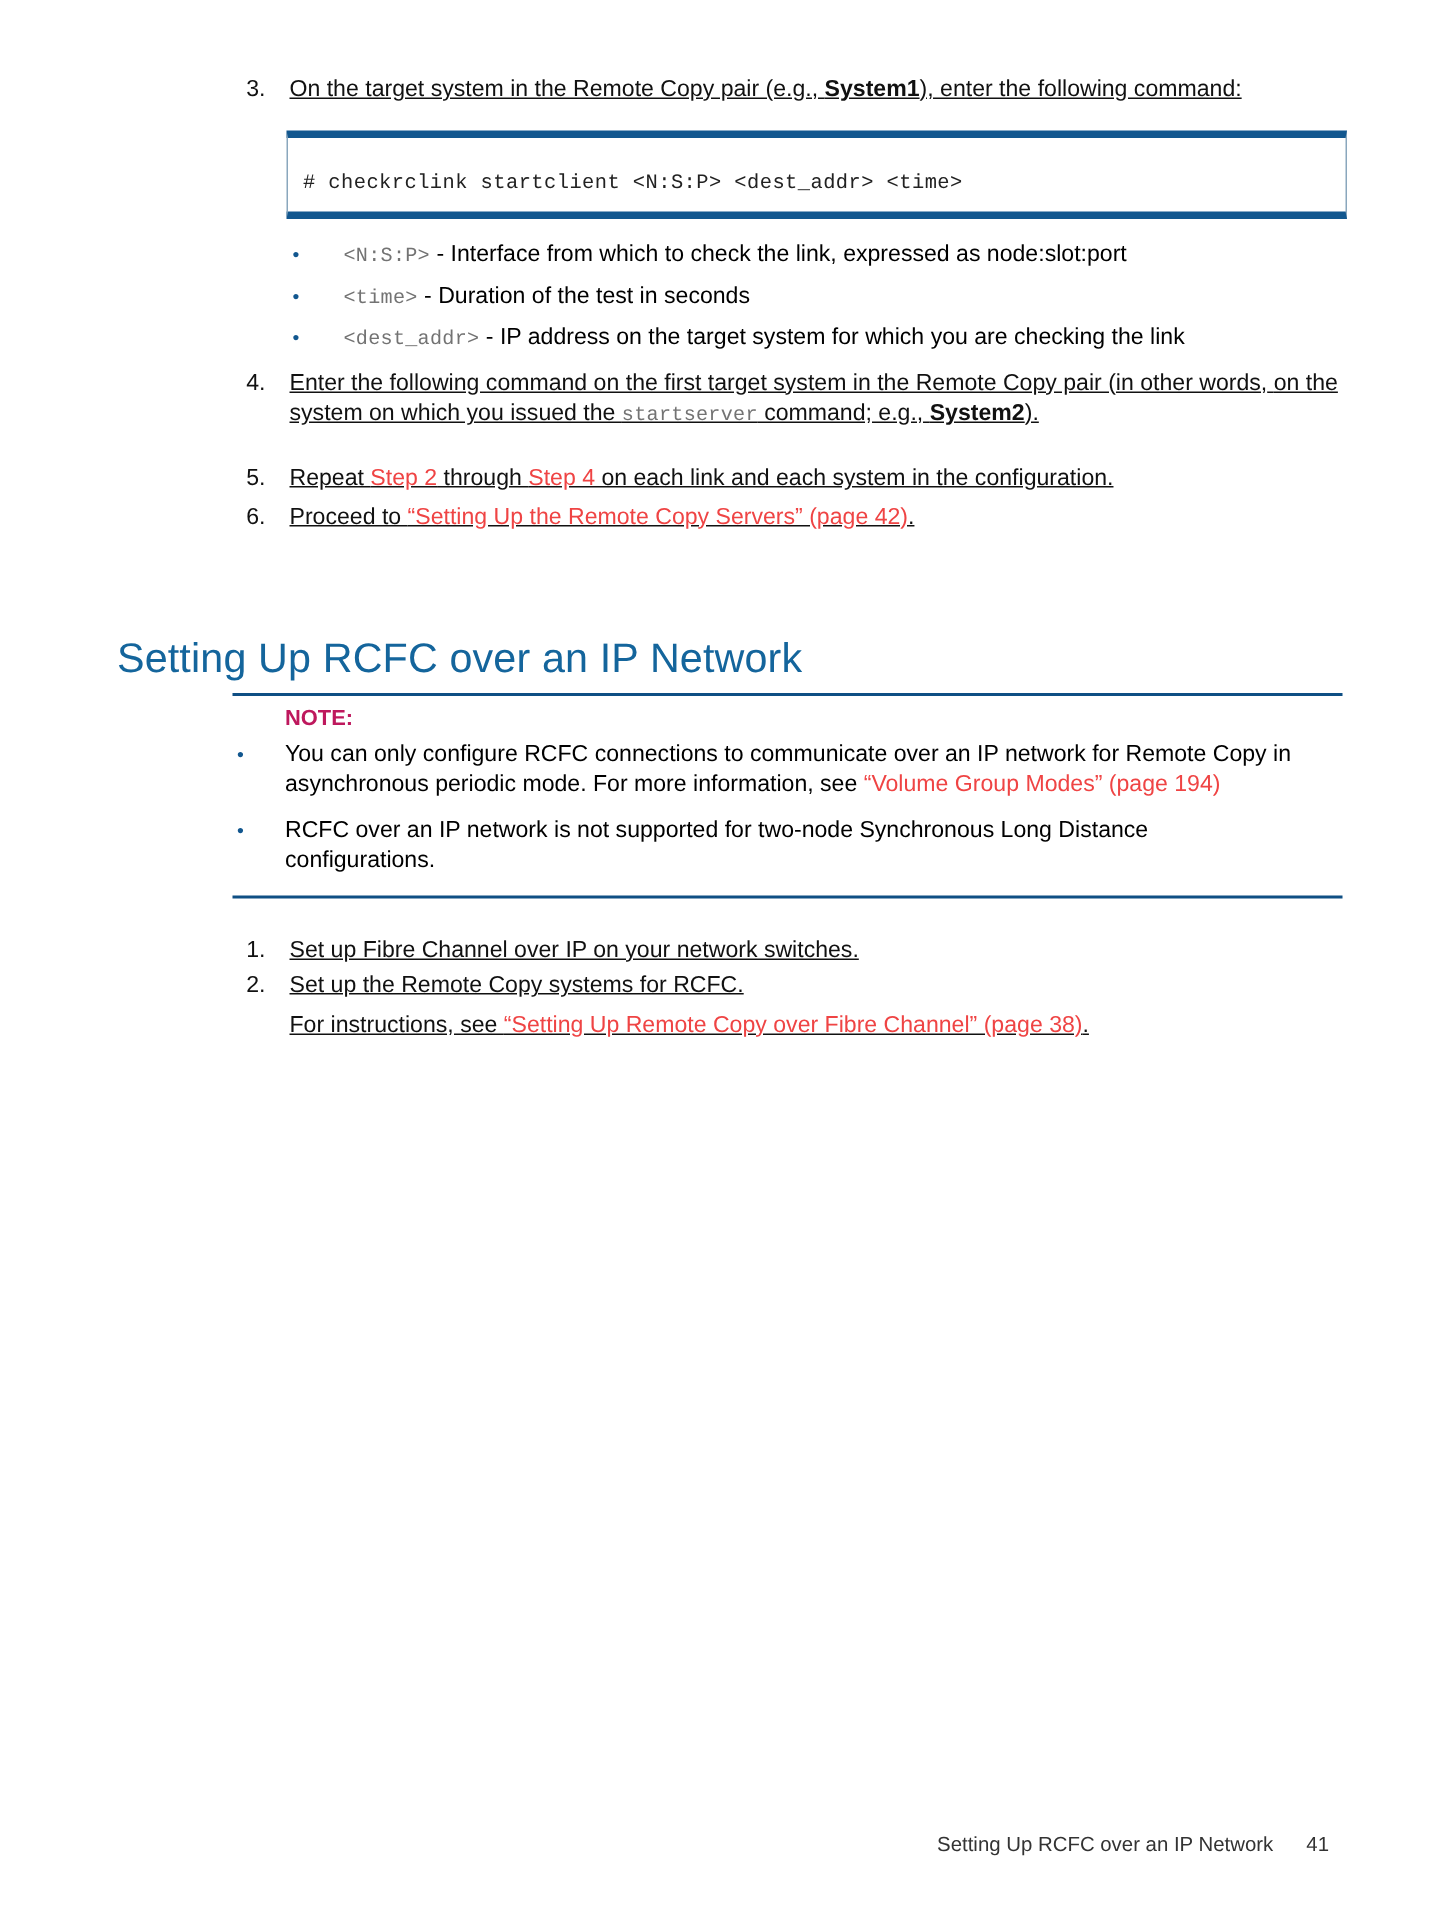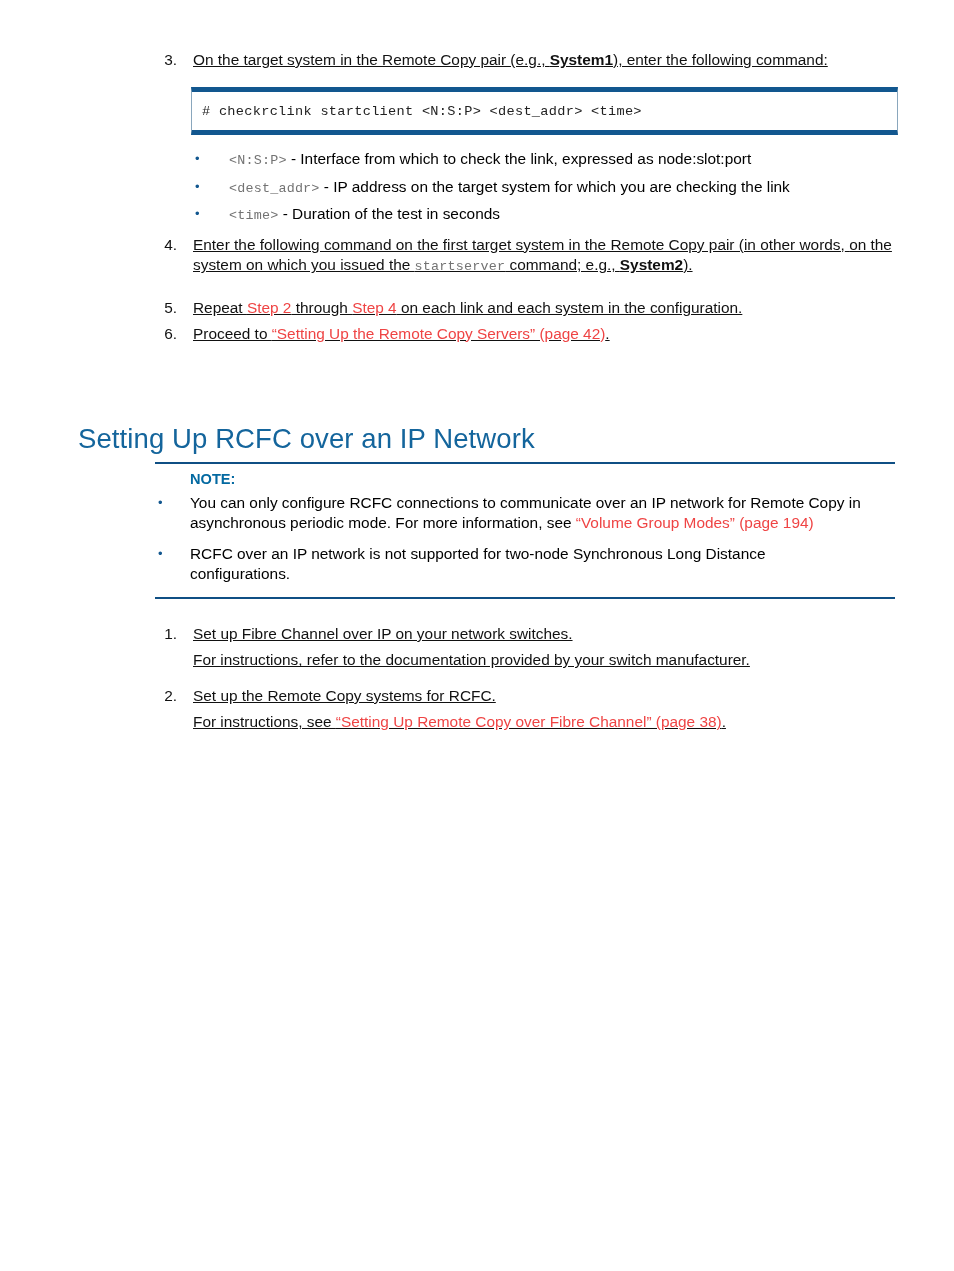--- a/index.html
+++ b/index.html
@@ -56,21 +56,21 @@
   
   .codebox {
     margin: 17px 0 0 36px;
     width: 707px;
     box-sizing: border-box;
     border-top: 5px solid #12578f;
     border-bottom: 5px solid #12578f;
     border-left: 1px solid #8aa7bd;
     border-right: 1px solid #8aa7bd;
     background: #ffffff;
-    padding: 9px 10px 11px 10px;
+    padding: 20px 10px 11px 10px;
   }
   .codebox code {
     font-family: "Liberation Mono", monospace;
     font-size: 13.6px;
     letter-spacing: 0.3px;
     color: #222222;
     white-space: pre;
   }
 
   
@@ -131,21 +131,21 @@
     top: 462px;
     width: 740px;
     box-sizing: border-box;
     border-top: 2px solid #0f4f84;
     border-bottom: 2px solid #0f4f84;
     padding: 7px 0 10px 0;
   }
   .note-label {
     font-size: 14.6px;
     font-weight: bold;
-    color: #0369a1;
+    color: #be185d;
     margin: 0 0 4px 0;
     padding-left: 35px;
   }
   .note ul {
     margin: 6px 0 0 0;
     padding: 0;
     list-style: none;
   }
   .note li {
     display: flex;
@@ -202,25 +202,25 @@
       <code># checkrclink startclient &lt;N:S:P&gt; &lt;dest_addr&gt; &lt;time&gt;</code>
     </div>
 
     <ul class="sub-list">
       <li>
         <span class="bullet"></span>
         <span class="txt"><code class="inline">&lt;N:S:P&gt;</code><span> - Interface from which to check the link, expressed as node:slot:port</span></span>
       </li>
       <li>
         <span class="bullet"></span>
+        <span class="txt"><code class="inline">&lt;time&gt;</code><span> - Duration of the test in seconds</span></span>
+      </li>
+      <li>
+        <span class="bullet"></span>
         <span class="txt"><code class="inline">&lt;dest_addr&gt;</code><span> - IP address on the target system for which you are checking the link</span></span>
-      </li>
-      <li>
-        <span class="bullet"></span>
-        <span class="txt"><code class="inline">&lt;time&gt;</code><span> - Duration of the test in seconds</span></span>
       </li>
     </ul>
 
     <div class="step" style="margin-top:10px">
       <div class="step-num">4.</div>
       <div class="step-body"><span>Enter the following command on the first target system in the Remote Copy pair (in other words,</span>
         <span>on the system on which you issued the </span><code class="inline">startserver</code><span> command; e.g., </span><b>System2</b><span>).</span></div>
     </div>
 
 
@@ -251,28 +251,30 @@
       </li>
     </ul>
   </div>
 
   <div class="lower-steps">
 
     <div class="step">
       <div class="step-num">1.</div>
       <div class="step-body">
         <div>Set up Fibre Channel over IP on your network switches.</div>
-        <div class="sub-para"><span>For instructions, refer to the documentation provided by your switch manufacturer.</span></div>
       </div>
     </div>
 
     <div class="step">
       <div class="step-num">2.</div>
       <div class="step-body">
         <div>Set up the Remote Copy systems for RCFC.</div>
         <div class="sub-para"><span>For instructions, see </span><a class="xref" href="#">“Setting Up Remote Copy over Fibre Channel” (page 38)</a><span>.</span></div>
       </div>
     </div>
 
   </div>
 
+  <div class="footer">
+    <span>Setting Up RCFC over an IP Network</span><span class="fpage">41</span>
+  </div>
 
 </div>
 
 </body></html>

